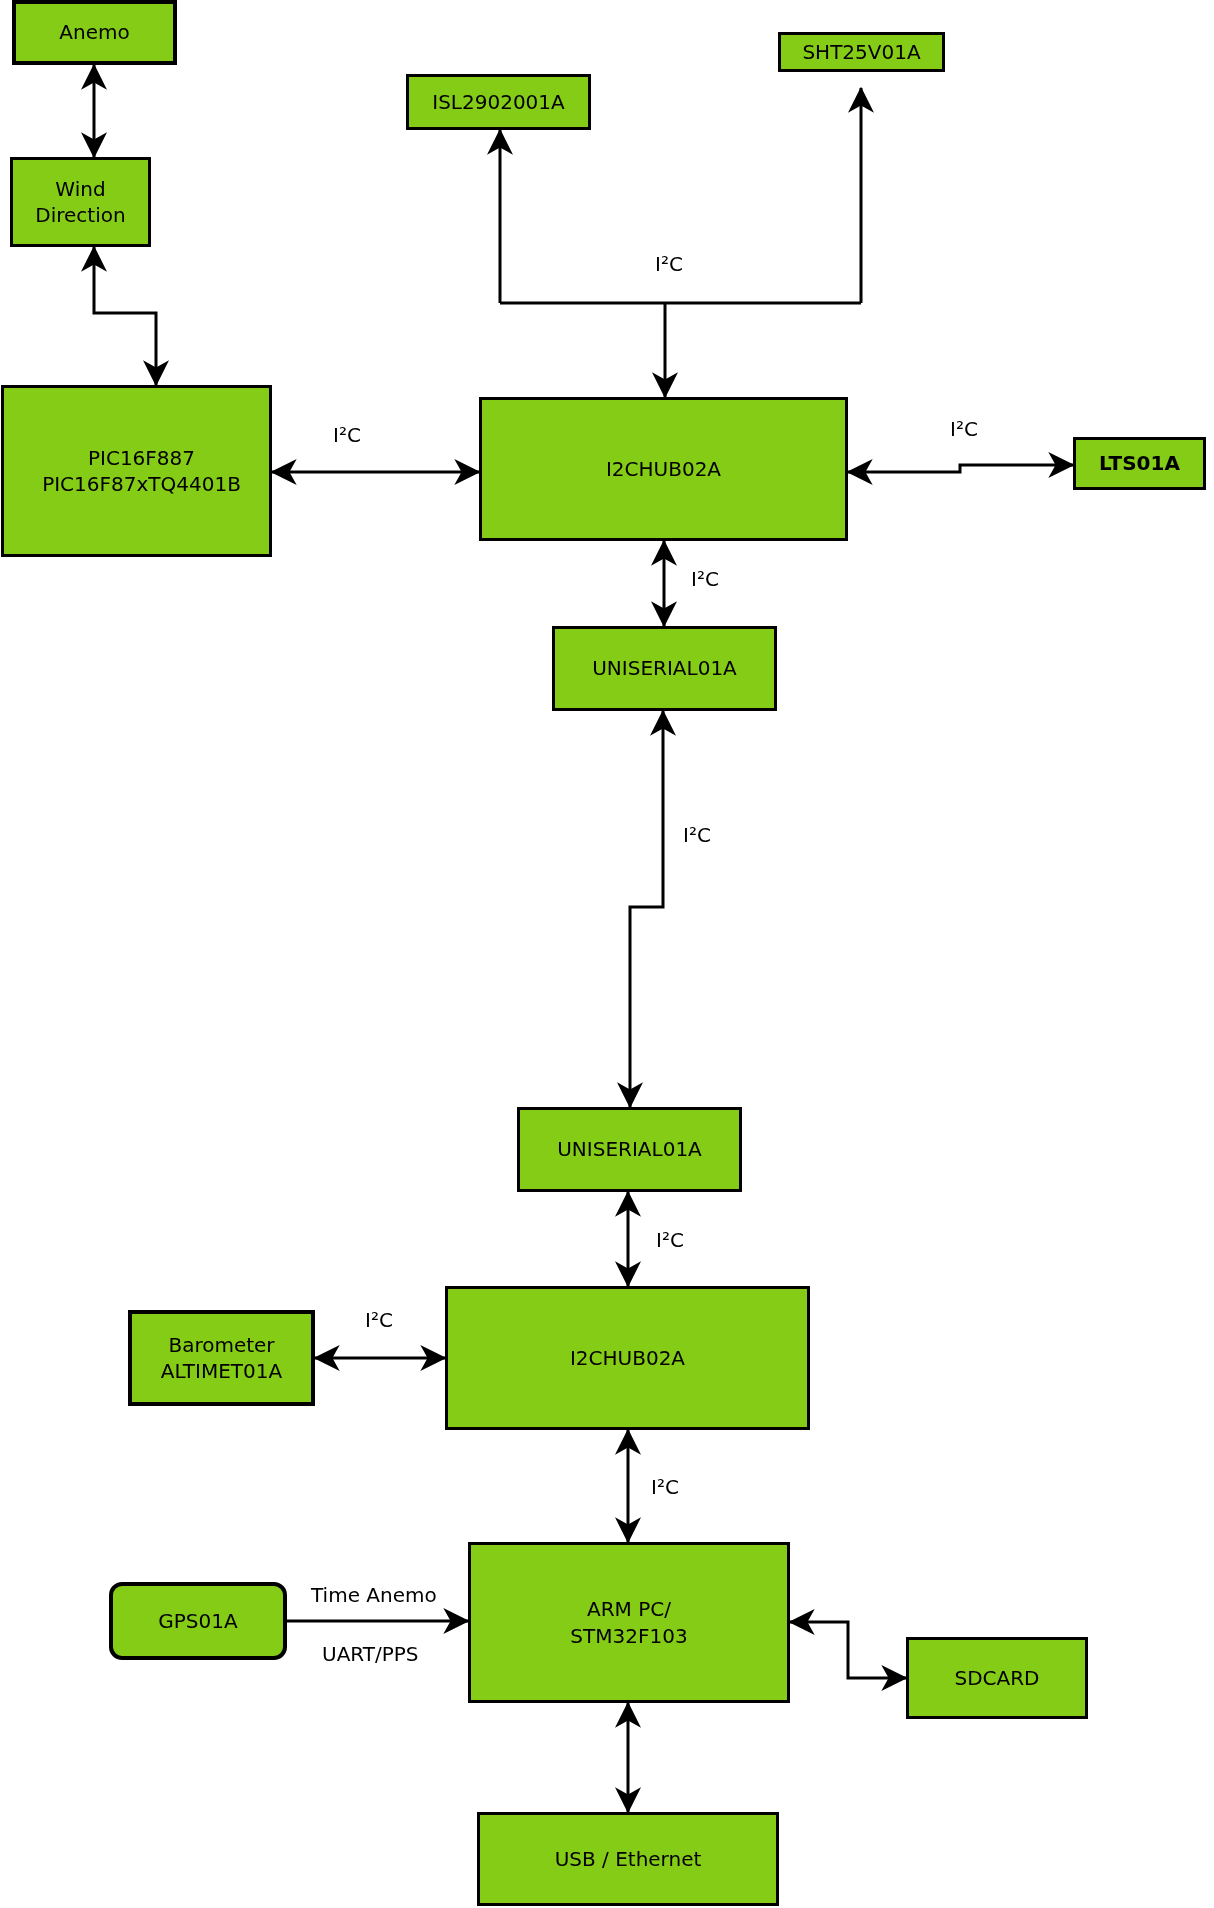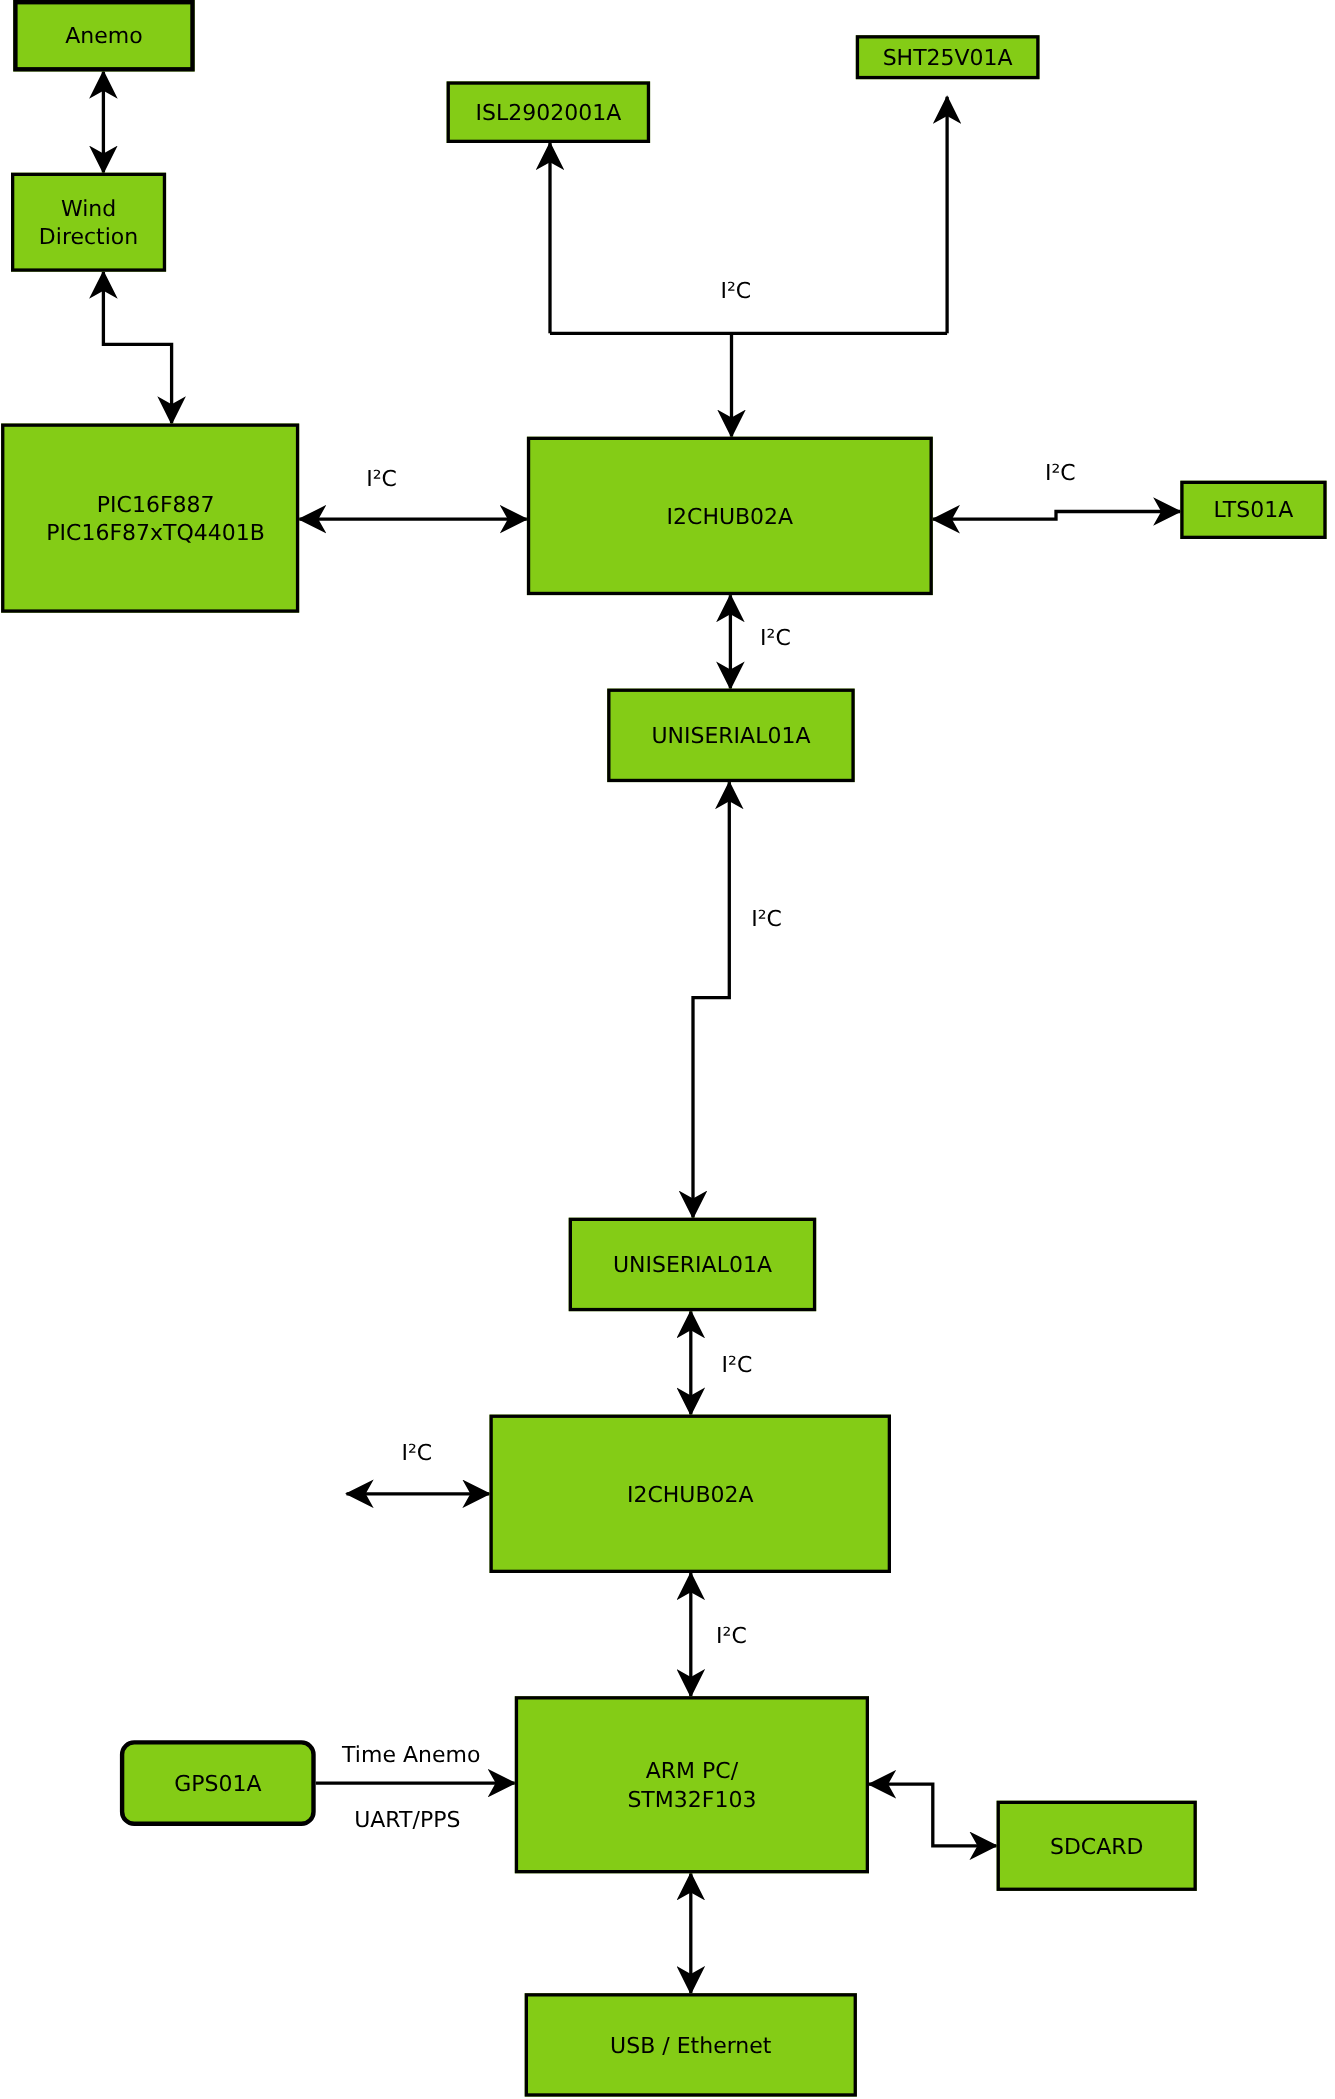--- a/index.html
+++ b/index.html
@@ -78,28 +78,30 @@
 
   <div class="node" style="left:406px; top:74px; width:185px; height:56px;">ISL2902001A</div>
 
   <div class="node" style="left:778px; top:32px; width:167px; height:40px;">SHT25V01A</div>
 
   <div class="node" style="left:1px; top:385px; width:271px; height:172px;padding-left:10px;">PIC16F887
 PIC16F87xTQ4401B</div>
 
   <div class="node" style="left:479px; top:397px; width:369px; height:144px;">I2CHUB02A</div>
 
-  <div class="node" style="left:1073px; top:437px; width:133px; height:53px;">LTS01A</div>
+  <div class="node" style="left:1073px; top:437px; width:133px; height:53px;font-weight:bold;">LTS01A</div>
 
   <div class="node" style="left:552px; top:626px; width:225px; height:85px;">UNISERIAL01A</div>
 
   <div class="node" style="left:517px; top:1107px; width:225px; height:85px;">UNISERIAL01A</div>
 
   <div class="node" style="left:445px; top:1286px; width:365px; height:144px;">I2CHUB02A</div>
 
+  <div class="node thick" style="left:128px; top:1310px; width:187px; height:96px;">Barometer
+ALTIMET01A</div>
 
   <div class="node thick" style="left:109px; top:1582px; width:178px; height:78px;border-radius:13px;">GPS01A</div>
 
   <div class="node" style="left:468px; top:1542px; width:322px; height:161px;">ARM PC/
 STM32F103</div>
 
   <div class="node" style="left:906px; top:1637px; width:182px; height:82px;">SDCARD</div>
 
   <div class="node" style="left:477px; top:1812px; width:302px; height:94px;">USB / Ethernet</div>
 

